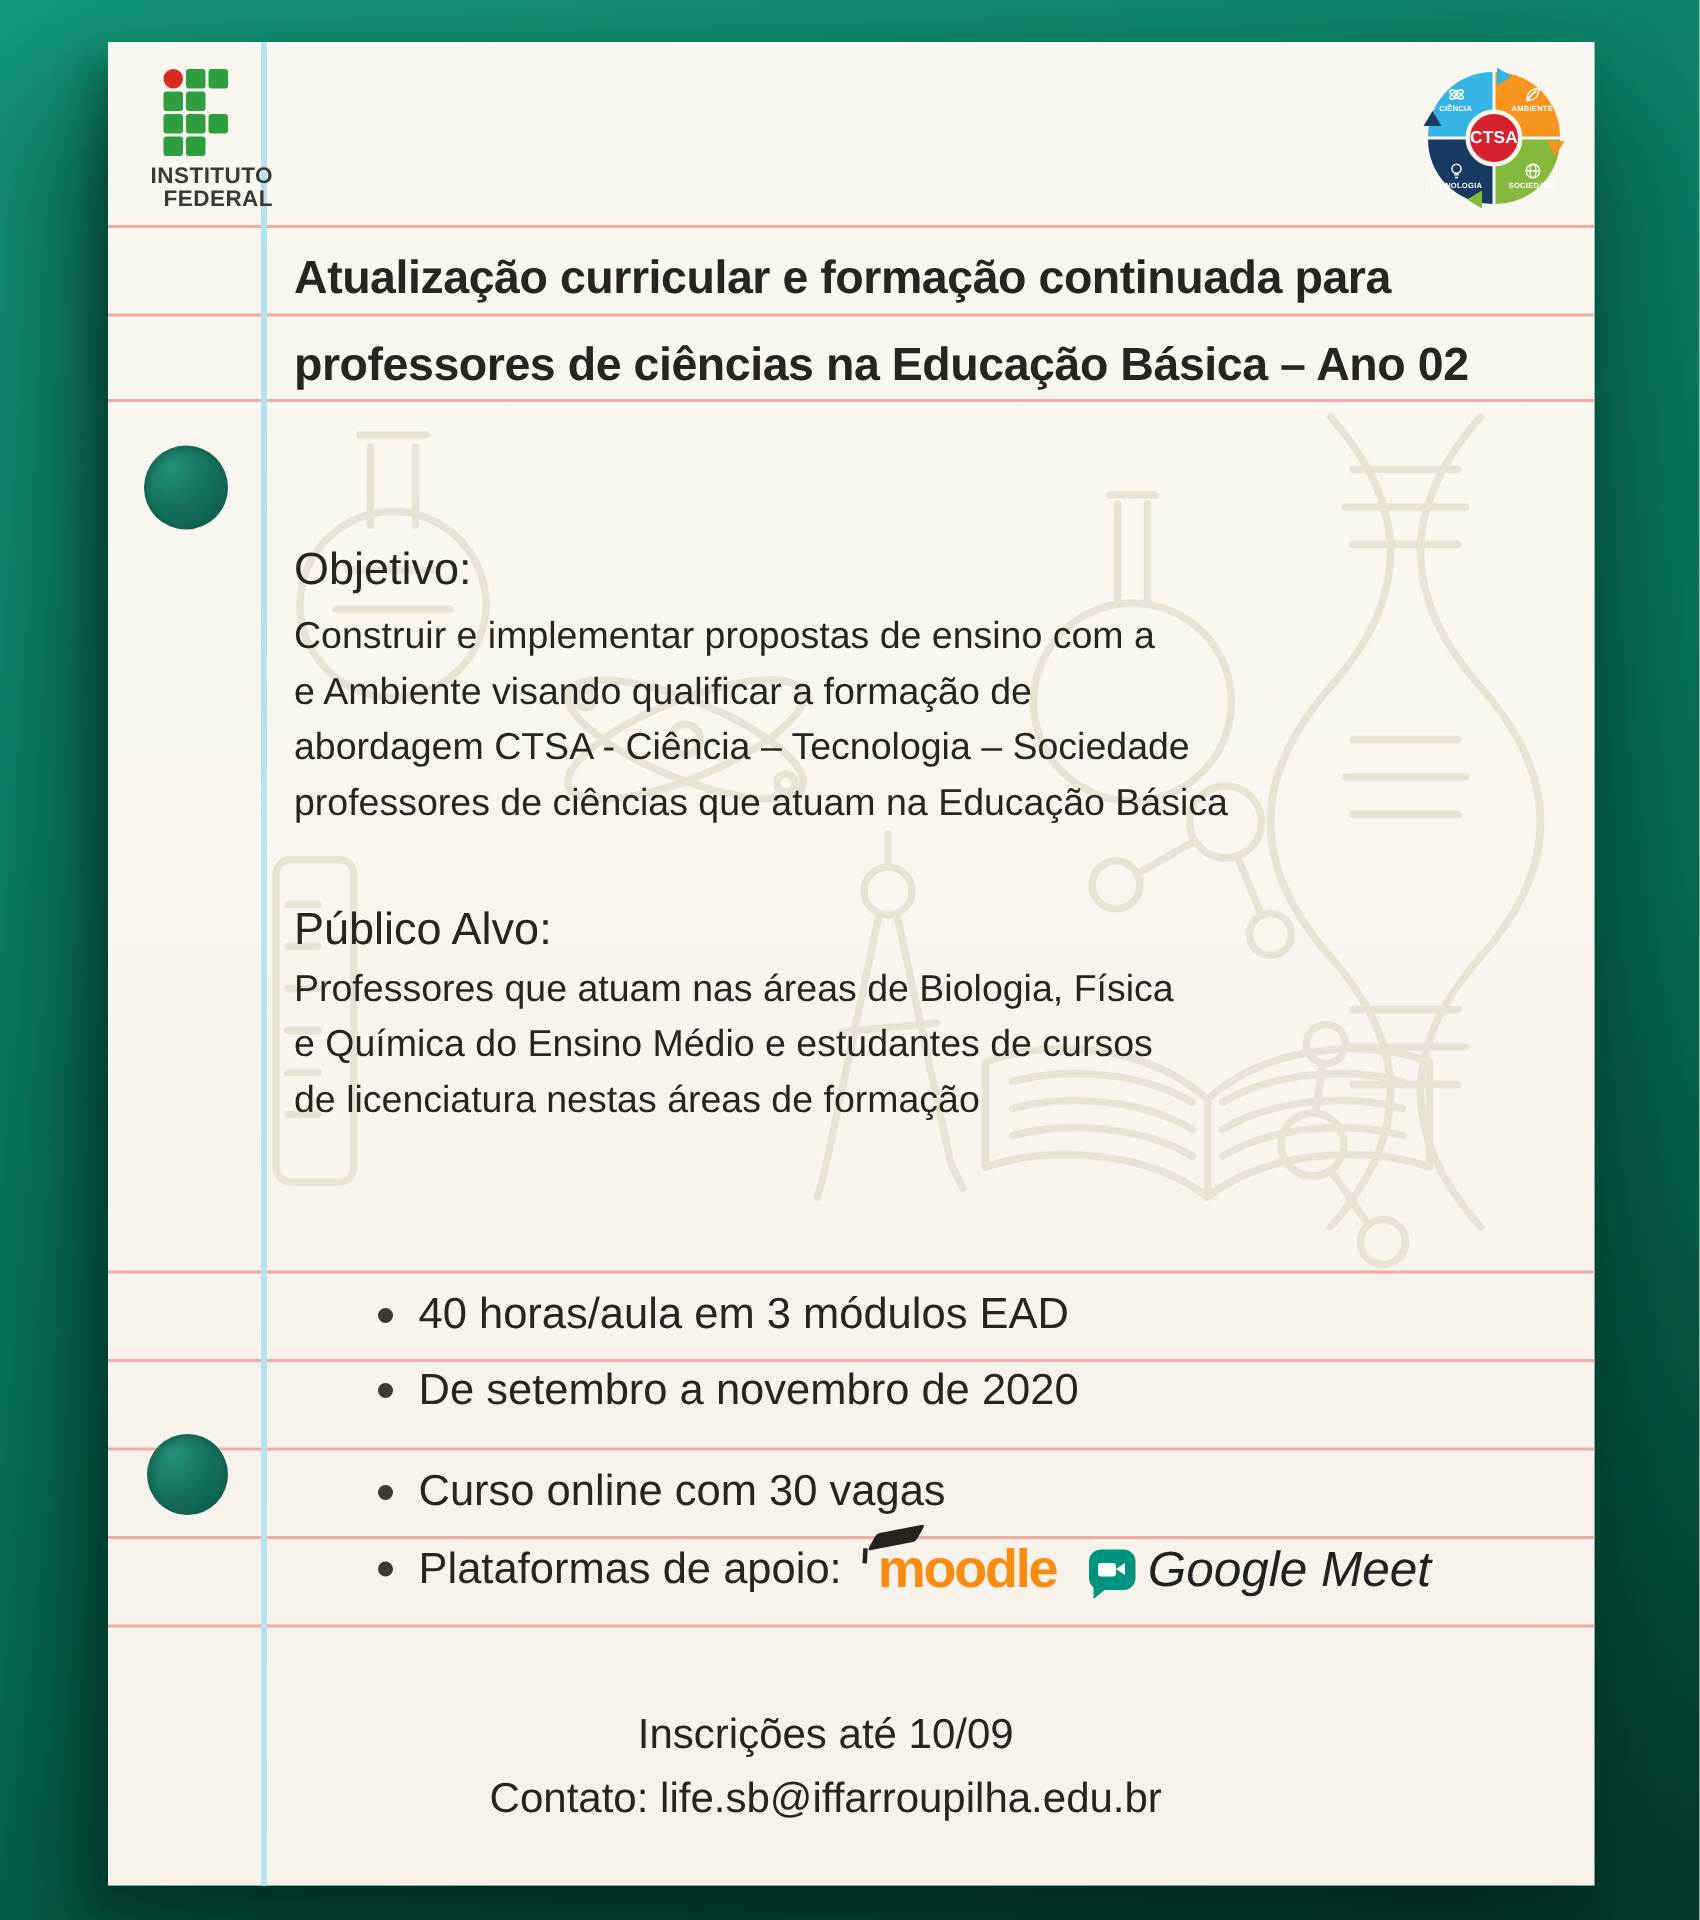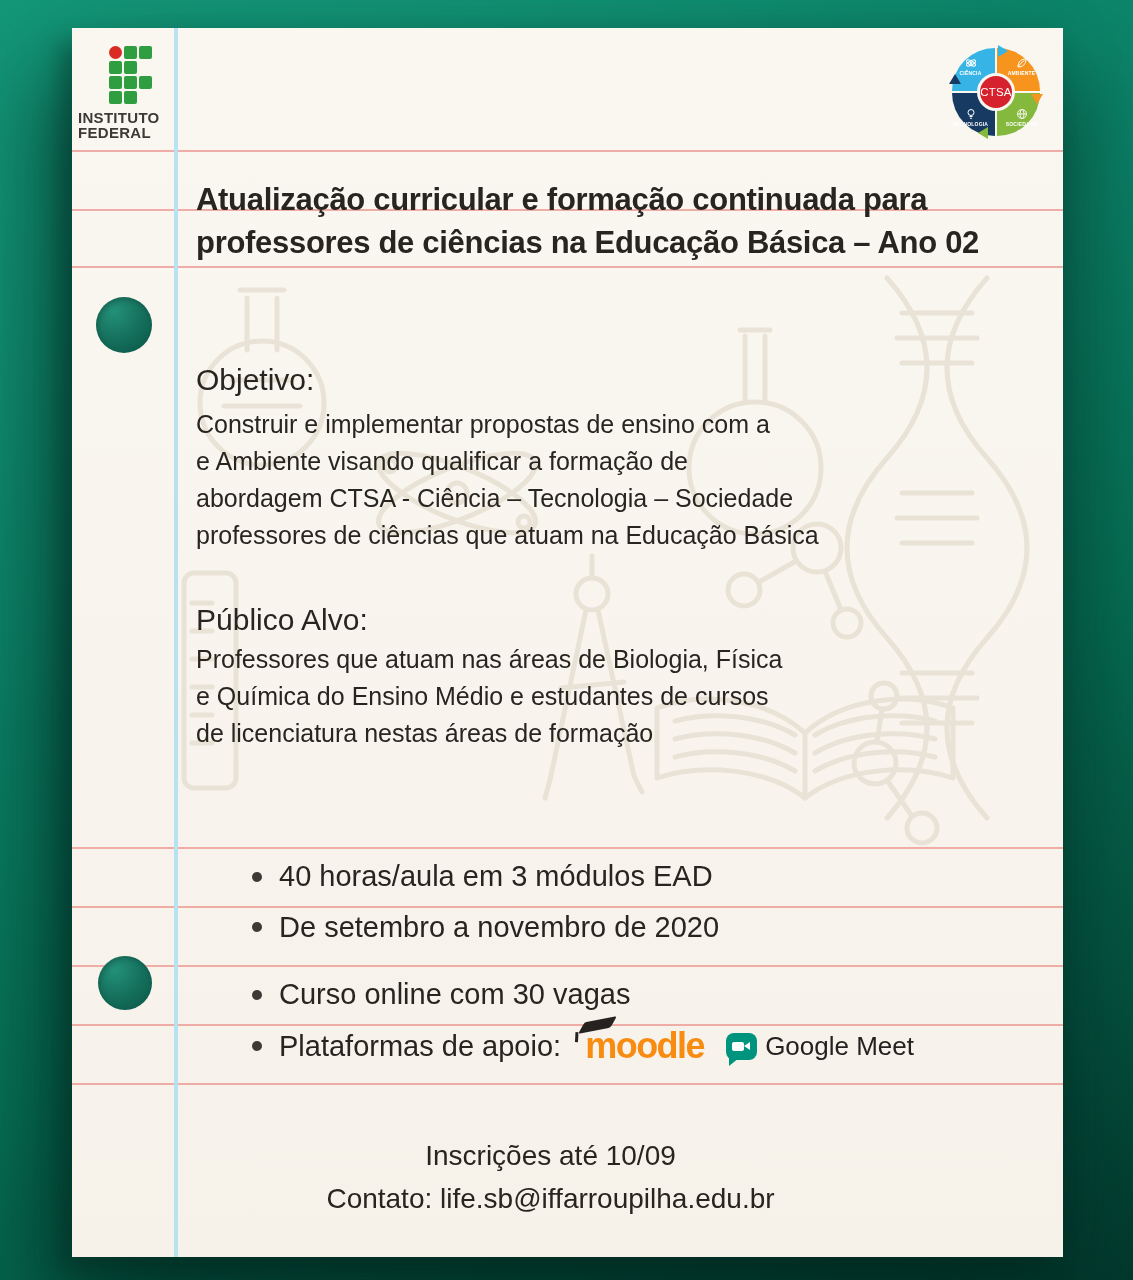--- a/index.html
+++ b/index.html
@@ -28,21 +28,21 @@
     background:radial-gradient(circle at 32% 26%, #249078 0%, #15715d 48%, #0a5446 100%);
     box-shadow:inset 2px 3px 5px rgba(0,0,0,.18);
   }
   .hole-1 { left:24px; top:269px; width:56px; height:56px; }
   .hole-2 { left:26px; top:928px; width:54px; height:54px; }
 
   
   .wm { position:absolute; inset:0; z-index:1; }
 
   
-  .if-block { position:absolute; left:6px; top:18px; width:104px; text-align:left; z-index:4; }
+  .if-block { position:absolute; left:6px; top:18px; width:104px; text-align:right; z-index:4; }
   .if-grid { display:grid; grid-template-columns:repeat(3,13px); grid-auto-rows:13px; gap:2px; width:43px; margin:0 auto; }
   .if-cell { width:13px; height:13px; background:#2f9e41; border-radius:2px; }
   .if-cell.dot { background:#d92b23; border-radius:50%; }
   .if-cell.empty { background:transparent; }
   .if-name { margin-top:6px; font-weight:700; font-size:15px; line-height:15px; letter-spacing:.3px; color:#3b3a36; }
 
   
   .ctsa { position:absolute; left:880px; top:20px; width:88px; height:88px; z-index:4; }
   .quad { position:absolute; width:43px; height:43px; display:flex; flex-direction:column; align-items:center; justify-content:center; }
   .q-tl { left:0; top:0; background:#35b4e5; border-top-left-radius:100%; }
@@ -55,27 +55,27 @@
   .q-label { font-size:5px; line-height:6px; color:#fff; font-weight:700; letter-spacing:.2px; }
   .ctsa-arrow { position:absolute; width:0; height:0; border-style:solid; }
   .a-top    { left:46px; top:-3px;  border-width:6px 0 6px 10px; border-color:transparent transparent transparent #35b4e5; }
   .a-right  { right:-3px; top:46px; border-width:10px 6px 0 6px; border-color:#f7941e transparent transparent transparent; }
   .a-bottom { left:26px; bottom:-3px; border-width:6px 10px 6px 0; border-color:transparent #84b93d transparent transparent; }
   .a-left   { left:-3px; top:26px; border-width:0 6px 10px 6px; border-color:transparent transparent #173a63 transparent; }
   .ctsa-center {
     position:absolute; left:50%; top:50%; width:38px; height:38px; transform:translate(-50%,-50%);
     background:#d6222c; border:3px solid #f9f6ef; border-radius:50%;
     display:flex; align-items:center; justify-content:center;
-    color:#fff; font-weight:400; font-size:11.5px; letter-spacing:.2px;
+    color:#fff; font-weight:700; font-size:11.5px; letter-spacing:.2px;
   }
 
   
   .txt { position:absolute; z-index:4; white-space:nowrap; }
   .title-line { left:124px; font-size:31px; font-weight:700; letter-spacing:-.3px; line-height:40px; }
-  .t1 { top:152px; } .t2 { top:195px; }
+  .t1 { top:137px; } .t2 { top:195px; }
   .sec-head { left:124px; font-size:30px; font-weight:400; line-height:38px; }
   .sec-body { left:124px; font-size:25px; line-height:37px; }
   .obj-head { top:333px; } .obj-body { top:378px; }
   .pub-head { top:573px; } .pub-body { top:613px; }
 
   .bullet-row { position:absolute; left:180px; right:30px; display:flex; align-items:center; z-index:4; }
   .b1 { top:819px; height:59px; } .b2 { top:878px; height:42px; }
   .b3 { top:937px; height:59px; } .b4 { top:996px; height:44px; }
   .bdot { width:10px; height:10px; border-radius:50%; background:#3d3a35; margin-right:17px; flex:0 0 auto; }
   .btext { font-size:29px; white-space:nowrap; }
@@ -87,21 +87,21 @@
   .moodle-cap::after { content:''; position:absolute; left:-1px; top:8px; width:3px; height:10px; background:#262220; transform:skewX(40deg) rotate(14deg); }
 
   
   .meet { display:flex; align-items:center; margin-left:22px; }
   .meet-icon { position:relative; width:31px; height:27px; background:#00947e; border-radius:8px; flex:0 0 auto; }
   .meet-icon::before { content:''; position:absolute; left:3px; bottom:-6px; width:0; height:0;
     border-right:10px solid transparent; border-top:8px solid #00947e; }
   .meet-cam { position:absolute; left:6px; top:9px; width:12px; height:9px; background:#fff; border-radius:2px; }
   .meet-cam::after { content:''; position:absolute; right:-6px; top:.5px; width:0; height:0;
     border-top:4px solid transparent; border-bottom:4px solid transparent; border-right:6px solid #fff; }
-  .meet-label { margin-left:8px; font-size:26px; color:#242220; white-space:nowrap; }
+  .meet-label { margin-left:8px; font-size:33px; color:#242220; white-space:nowrap;font-style:italic; }
 
   .footer { position:absolute; left:0; right:34px; top:1106px; text-align:center; z-index:4; }
   .footer div { font-size:28px; line-height:43px; }
 </style>
 </head>
 <body>
 
 <div class="stage">
   <div class="card">
 

